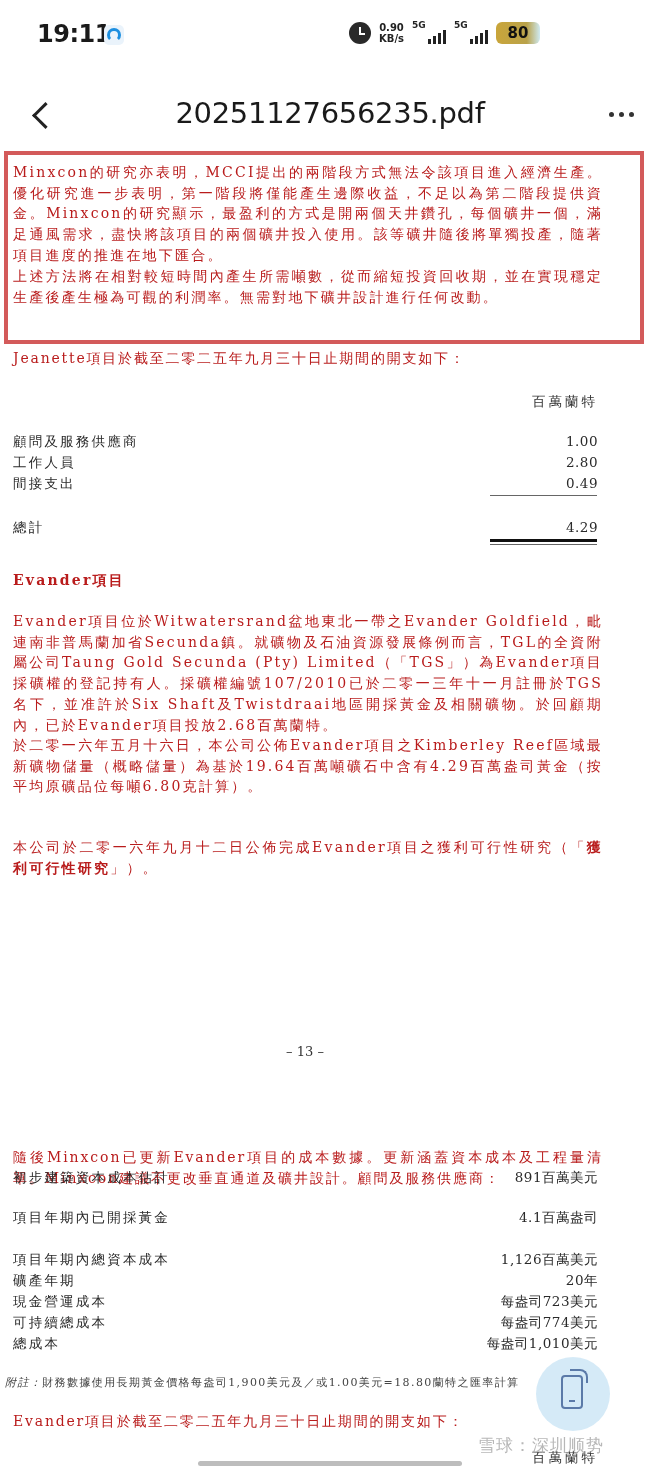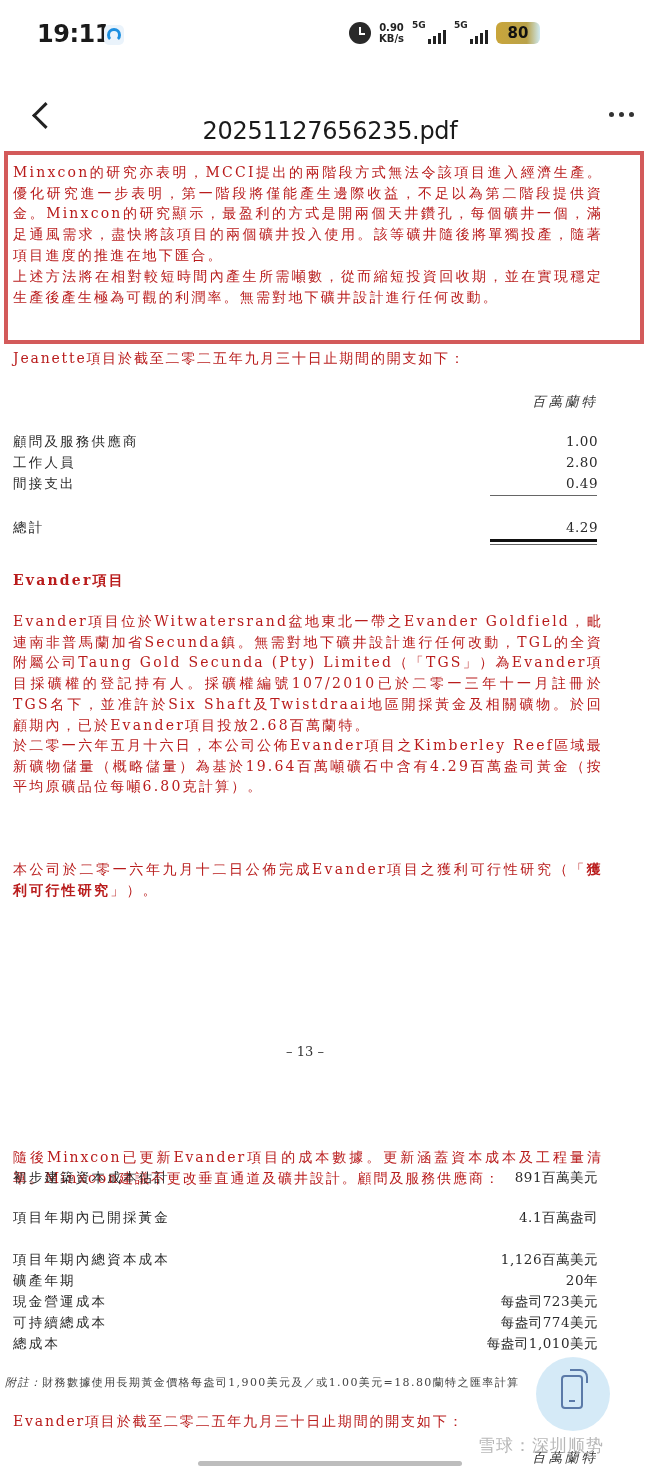--- a/index.html
+++ b/index.html
@@ -19,32 +19,32 @@
   .sig { position: relative; width: 34px; height: 22px; }
   .sig .lbl { position: absolute; top: -2px; left: 0; font-size: 9px; font-weight: bold; }
   .sig .bars { position: absolute; bottom: 0; right: 0; display: flex; align-items: flex-end; gap: 2px; }
   .sig .bars span { width: 3px; background: #222; display: block; }
   .battery { width: 44px; height: 22px; border-radius: 6px; background: linear-gradient(90deg, #c9a53a 0%, #b9a24a 70%, #cfeaf2 100%); font-size: 15px; font-weight: bold; color: #111; text-align: center; line-height: 22px; }
 
   
   .topbar { position: absolute; top: 88px; left: 0; width: 660px; height: 56px; }
   .back { position: absolute; left: 26px; top: 10px; width: 30px; height: 34px; cursor: pointer; }
   .back::before { content: ""; position: absolute; left: 10px; top: 8px; width: 16px; height: 16px; border-left: 3px solid #222; border-bottom: 3px solid #222; transform: rotate(45deg); }
-  .title { position: absolute; left: 0; right: 0; top: 8px; text-align: center; font-family: "DejaVu Sans", sans-serif; font-size: 24px; color: #1a1a1a; letter-spacing: -0.3px; margin-top: 21px; }
+  .title { position: absolute; left: 0; right: 0; top: 8px; text-align: center; font-family: "DejaVu Sans", sans-serif; font-size: 29px; color: #1a1a1a; letter-spacing: -0.3px; }
   .more { position: absolute; right: 26px; top: 24px; display: flex; gap: 5px; cursor: pointer; }
   .more span { width: 5px; height: 5px; border-radius: 50%; background: #333; display: block; }
 
   
   .page { position: absolute; left: 0; top: 145px; width: 660px; }
   .p { position: absolute; left: 13px; width: 590px; font-size: 14px; line-height: 20.7px; letter-spacing: 2.2px; color: #b91c1c; text-align: justify; }
   .highlight-box { position: absolute; left: 4px; top: 6px; width: 640px; height: 193px; border: 4px solid #d35a5a; }
   .row { position: absolute; left: 13px; width: 585px; height: 20px; font-size: 13.5px; letter-spacing: 2.2px; color: #2a2a2a; }
   .row .l { position: absolute; left: 0; top: 0; text-align: right; }
   .row .r { position: absolute; right: 0; top: 0; letter-spacing: 0.5px; }
-  .unit { position: absolute; right: 62px; font-style: italic; font-size: 13.5px; letter-spacing: 3px; color: #333; margin-left: 44px; }
+  .unit { position: absolute; right: 62px; font-size: 13.5px; letter-spacing: 3px; color: #333; margin-left: 44px; }
   .rule { position: absolute; left: 490px; width: 107px; height: 1px; background: #666; }
   .rule.thick { height: 3px; background: #111; }
   .h { font-weight: bold; }
   .pagenum { position: absolute; left: 0; width: 610px; text-align: center; font-size: 13px; color: #333; }
   .note { position: absolute; left: 5px; width: 580px; font-size: 11px; letter-spacing: 1.4px; color: #444; white-space: nowrap; overflow: hidden; }
   .note em { font-style: italic; }
 
   
   .rotate-fab { position: absolute; left: 536px; top: 1357px; width: 74px; height: 74px; border-radius: 50%; background: rgba(206,230,246,0.85); cursor: pointer; }
   .rotate-fab .phone { position: absolute; left: 25px; top: 18px; width: 22px; height: 34px; border: 2.5px solid #5b7aa8; border-radius: 4px; }
@@ -119,23 +119,23 @@
   </div>
   <div class="rule" style="top:350px"></div>
   <div class="row" style="top:374px">
     <span class="l">總計</span>
       <span class="r">4.29</span>
   </div>
   <div class="rule thick" style="top:394px"></div>
   <div class="rule" style="top:399px"></div>
 
   <div class="p h" style="top:425px">Evander項目</div>
-  <div class="p" style="top:466px">Evander項目位於Witwatersrand盆地東北一帶之Evander Goldfield，毗連南非普馬蘭加省Secunda鎮。無需對地下礦井設計進行任何改動，TGL的全資附屬公司Taung Gold Secunda (Pty) Limited（「TGS」）為Evander項目採礦權的登記持有人。採礦權編號107/2010已於二零一三年十一月註冊於TGS名下，並准許於Six Shaft及Twistdraai地區開採黃金及相關礦物。於回顧期內，已於Evander項目投放2.68百萬蘭特。</div>
+  <div class="p" style="top:466px">Evander項目位於Witwatersrand盆地東北一帶之Evander Goldfield，毗連南非普馬蘭加省Secunda鎮。就礦物及石油資源發展條例而言，TGL的全資附屬公司Taung Gold Secunda (Pty) Limited（「TGS」）為Evander項目採礦權的登記持有人。採礦權編號107/2010已於二零一三年十一月註冊於TGS名下，並准許於Six Shaft及Twistdraai地區開採黃金及相關礦物。於回顧期內，已於Evander項目投放2.68百萬蘭特。</div>
   <div class="p" style="top:590px">於二零一六年五月十六日，本公司公佈Evander項目之Kimberley Reef區域最新礦物儲量（概略儲量）為基於19.64百萬噸礦石中含有4.29百萬盎司黃金（按平均原礦品位每噸6.80克計算）。</div>
-  <div class="p" style="top:714px"><span>本公司於二零一六年九月十二日公佈完成Evander項目之獲利可行性研究（「</span><b>獲利可行性研究</b><span>」）。</span></div>
+  <div class="p" style="top:692px"><span>本公司於二零一六年九月十二日公佈完成Evander項目之獲利可行性研究（「</span><b>獲利可行性研究</b><span>」）。</span></div>
 
   <div class="pagenum" style="top:899px">– 13 –</div>
 
   <div class="p" style="top:1002px; letter-spacing:1.9px">隨後Minxcon已更新Evander項目的成本數據。更新涵蓋資本成本及工程量清單。Minxcon建議不更改垂直通道及礦井設計。顧問及服務供應商：</div>
 
   <div class="row" style="top:1064px">
       <span class="l">項目年期內已開採黃金</span>
       <span class="r">4.1百萬盎司</span>
     </div>
   <div class="row" style="top:1024px">

